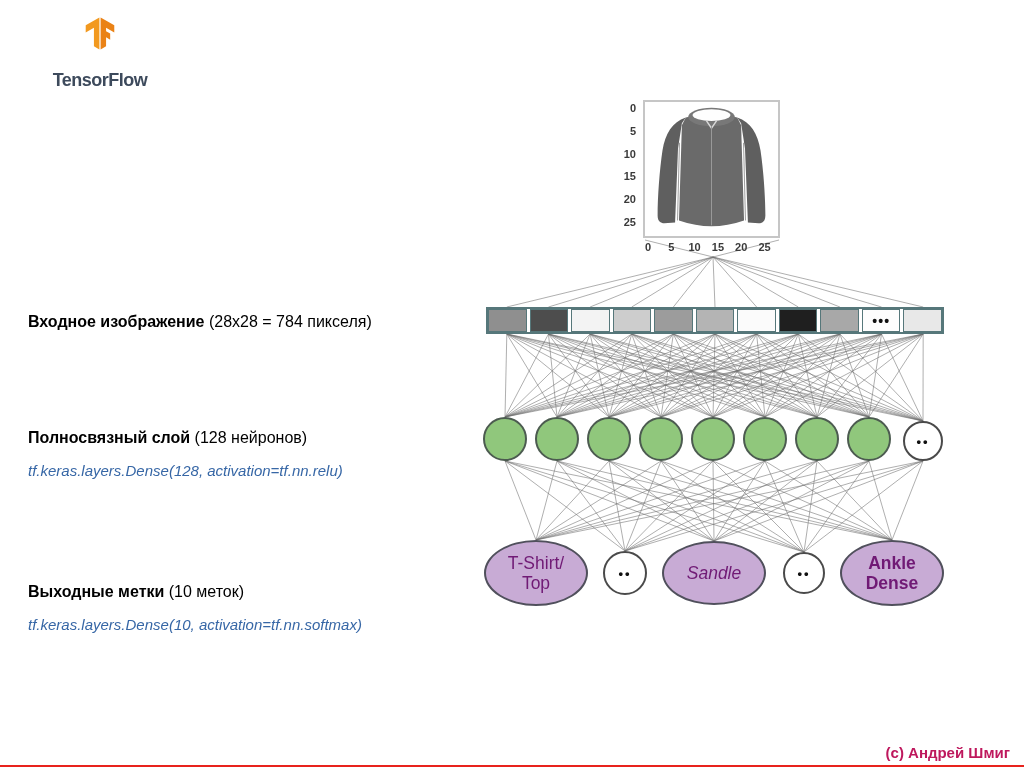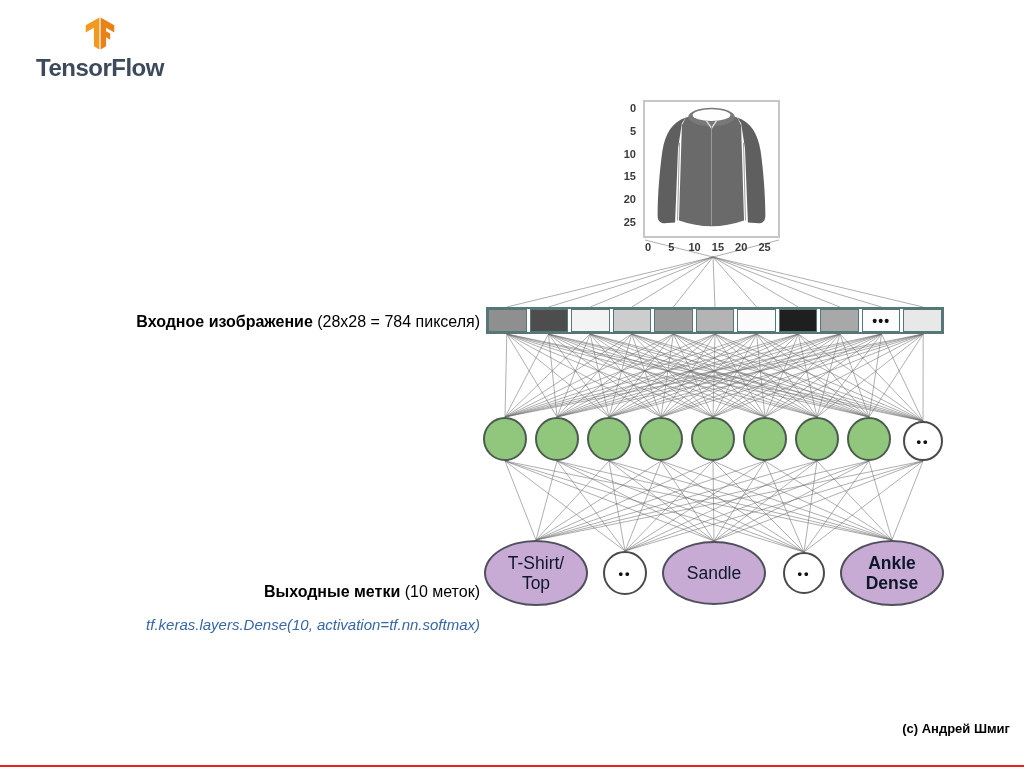--- a/index.html
+++ b/index.html
@@ -3,24 +3,24 @@
 <meta charset="utf-8">
 <style>
   *{margin:0;padding:0;box-sizing:border-box}
   html,body{background:#fff}
   body{font-family:"Liberation Sans",sans-serif}
   #slide{position:relative;width:1024px;height:768px;background:#fff;overflow:hidden}
 
   
   .logo{position:absolute;left:34px;top:16px;width:132px;display:flex;flex-direction:column;align-items:center;z-index:2}
   .logo svg{width:32px;height:35px}
-  .logo-text{font-size:24px;font-weight:bold;color:var(--logo-color,#3d4a5c);letter-spacing:-0.5px;margin-top:3px}
-
-  
-  .ann{position:absolute;left:28px;width:452px;text-align:right;color:#000;z-index:2}
+  .logo-text{font-size:18px;font-weight:bold;color:var(--logo-color,#3d4a5c);letter-spacing:-0.5px;margin-top:19px}
+
+  
+  .ann{position:absolute;left:28px;width:452px;text-align:left;color:#000;z-index:2}
   .ann-title{font-size:16px;line-height:20px}
   .ann-title .b{font-weight:bold}
   .ann-code{margin-top:14px;font-size:15px;font-style:italic;color:var(--code-color,#3767a6)}
   .ann.gap .ann-code{}
 
   
   #connections{position:absolute;left:0;top:0;z-index:1}
 
   
   .plot-box{position:absolute;left:643px;top:100px;width:137px;height:138px;border:2px solid #c6c6c6;background:#fff;z-index:2}
@@ -33,25 +33,25 @@
   #input-strip{position:absolute;left:486px;top:307px;width:458px;height:27px;border:2px solid #56777a;background:#fff;display:flex;gap:3px;z-index:2}
   .cell{flex:1;border:1px solid #56777a;display:flex;align-items:center;justify-content:center}
   .celldots{font-size:14px;font-weight:bold;color:#111;letter-spacing:1px;line-height:0}
 
   
   .neuron{position:absolute;border-radius:50%;background:var(--green,#90c77c);border:2px solid #4c5b50;z-index:2}
   .neuron.ellipsis{background:#fff;border-color:#4a4a4a;display:flex;align-items:center;justify-content:center;font-weight:bold;font-size:13px;letter-spacing:2px;color:#111}
 
   
   .outclass{position:absolute;border-radius:50%;background:var(--purple,#c8abd5);border:2px solid #50505c;z-index:2;
-            display:flex;flex-direction:column;align-items:center;justify-content:center;font-size:17.5px;color:#0f172a;line-height:1.15;text-align:center}
+            display:flex;flex-direction:column;align-items:center;justify-content:center;font-size:17.5px;color:#701a75;line-height:1.15;text-align:center}
   .outdot{position:absolute;border-radius:50%;background:#fff;border:2px solid #4a4a4a;z-index:2;
           display:flex;align-items:center;justify-content:center;font-weight:bold;font-size:13px;letter-spacing:2px;color:#111}
 
-  .credit{position:absolute;right:14px;top:721px;font-size:13px;font-weight:bold;color:#000000;z-index:2}
+  .credit{position:absolute;right:14px;top:744px;font-size:15px;font-weight:bold;color:#be185d;z-index:2}
   #rule{position:absolute;left:0;right:0;bottom:1px;height:2px;background:var(--rule-color,#e8231d);z-index:3}
 </style>
 </head>
 <body>
 
 <div id="slide">
 
   <svg id="connections" width="1024" height="768" viewBox="0 0 1024 768">
       <line x1="713" y1="257" x2="645" y2="240" stroke="#707070" stroke-width="0.7" opacity="0.8"></line>
       <line x1="713" y1="257" x2="779" y2="240" stroke="#707070" stroke-width="0.7" opacity="0.8"></line>
@@ -217,20 +217,24 @@
       <path id="tf-left" d="M1.292 5.856L11.54 0v24l-4.095-2.378V7.603l-6.168 3.564.015-5.311z" fill="#f2991f"></path>
       <path id="tf-right" d="M22.722 11.167l-.015-5.311L12.46 0v24l4.095-2.378V14.87l3.092 1.788-.018-4.618-3.074-1.756V7.603l6.167 3.564z" fill="#ea8216"></path>
     </svg>
     <div class="logo-text">TensorFlow</div>
   </div>
 
   <div class="ann" style="top:312px">
     <div class="ann-title"><span class="b">Входное изображение</span><span> (28x28 = 784 пикселя)</span></div>
   </div>
 
+  <div class="ann" style="top:428px">
+    <div class="ann-title"><span class="b">Полносвязный слой</span><span> (128 нейронов)</span></div>
+    <div class="ann-code">tf.keras.layers.Dense(128, activation=tf.nn.relu)</div>
+  </div>
 
   <div class="ann gap" style="top:582px">
     <div class="ann-title"><span class="b">Выходные метки</span><span> (10 меток)</span></div>
     <div class="ann-code">tf.keras.layers.Dense(10, activation=tf.nn.softmax)</div>
   </div>
 
   <div class="plot-box">
     <svg viewBox="0 0 137 138">
       <rect width="137" height="138" fill="#ffffff"></rect>
       <path d="M42,16 C28,21 21,32 18,50 C15,70 13,98 13,117 C13,123 16,125 20,125 L31,124 L34,48 L38,22 Z" fill="#5f5f5f"></path>
@@ -282,21 +286,21 @@
     <div class="neuron" style="position: absolute; left: 691px; top: 417px; width: 44px; height: 44px;"></div>
     <div class="neuron" style="position: absolute; left: 743px; top: 417px; width: 44px; height: 44px;"></div>
     <div class="neuron" style="position: absolute; left: 795px; top: 417px; width: 44px; height: 44px;"></div>
     <div class="neuron" style="position: absolute; left: 847px; top: 417px; width: 44px; height: 44px;"></div>
     <div class="neuron ellipsis" style="position: absolute; left: 903px; top: 421px; width: 40px; height: 40px;">••</div>
     <div class="outclass" style="position: absolute; left: 484px; top: 540px; width: 104px; height: 66px;">
       <div>T-Shirt/</div>
       <div>Top</div>
     </div>
     <div class="outdot" style="position: absolute; left: 603px; top: 551px; width: 44px; height: 44px;">••</div>
-    <div class="outclass" style="position: absolute; left: 662px; top: 541px; width: 104px; height: 64px;">
+    <div class="outclass" style="position: absolute; left: 662px; top: 541px; width: 104px; height: 64px; font-style: italic;">
       <div>Sandle</div>
     </div>
     <div class="outdot" style="position: absolute; left: 783px; top: 552px; width: 42px; height: 42px;">••</div>
     <div class="outclass" style="position: absolute; left: 840px; top: 540px; width: 104px; height: 66px; font-weight: bold;">
       <div>Ankle</div>
       <div>Dense</div>
     </div>
   </div>
 
 </body></html>

